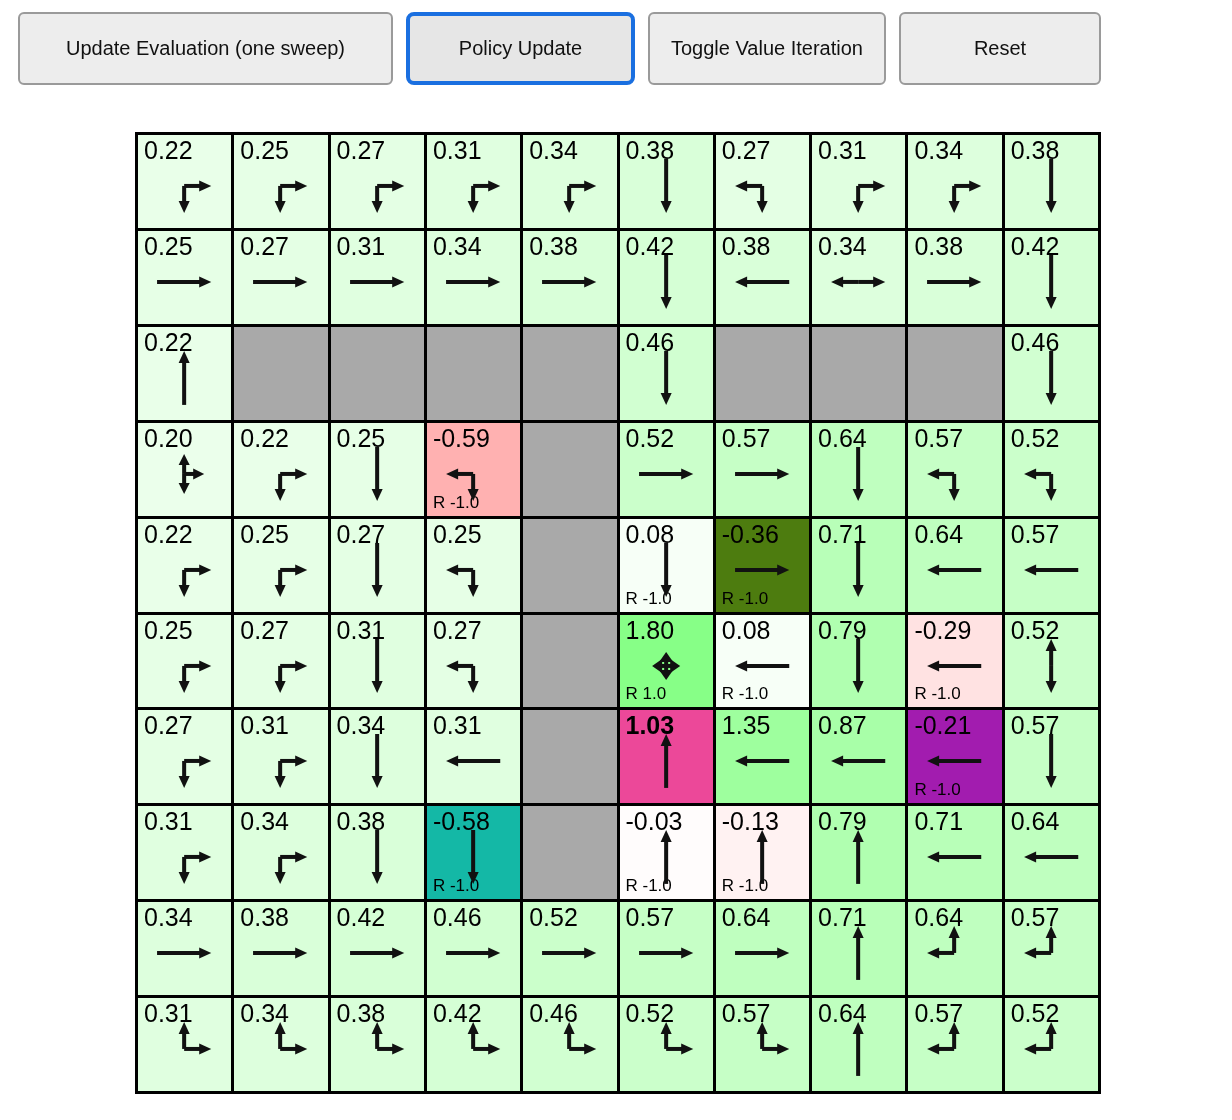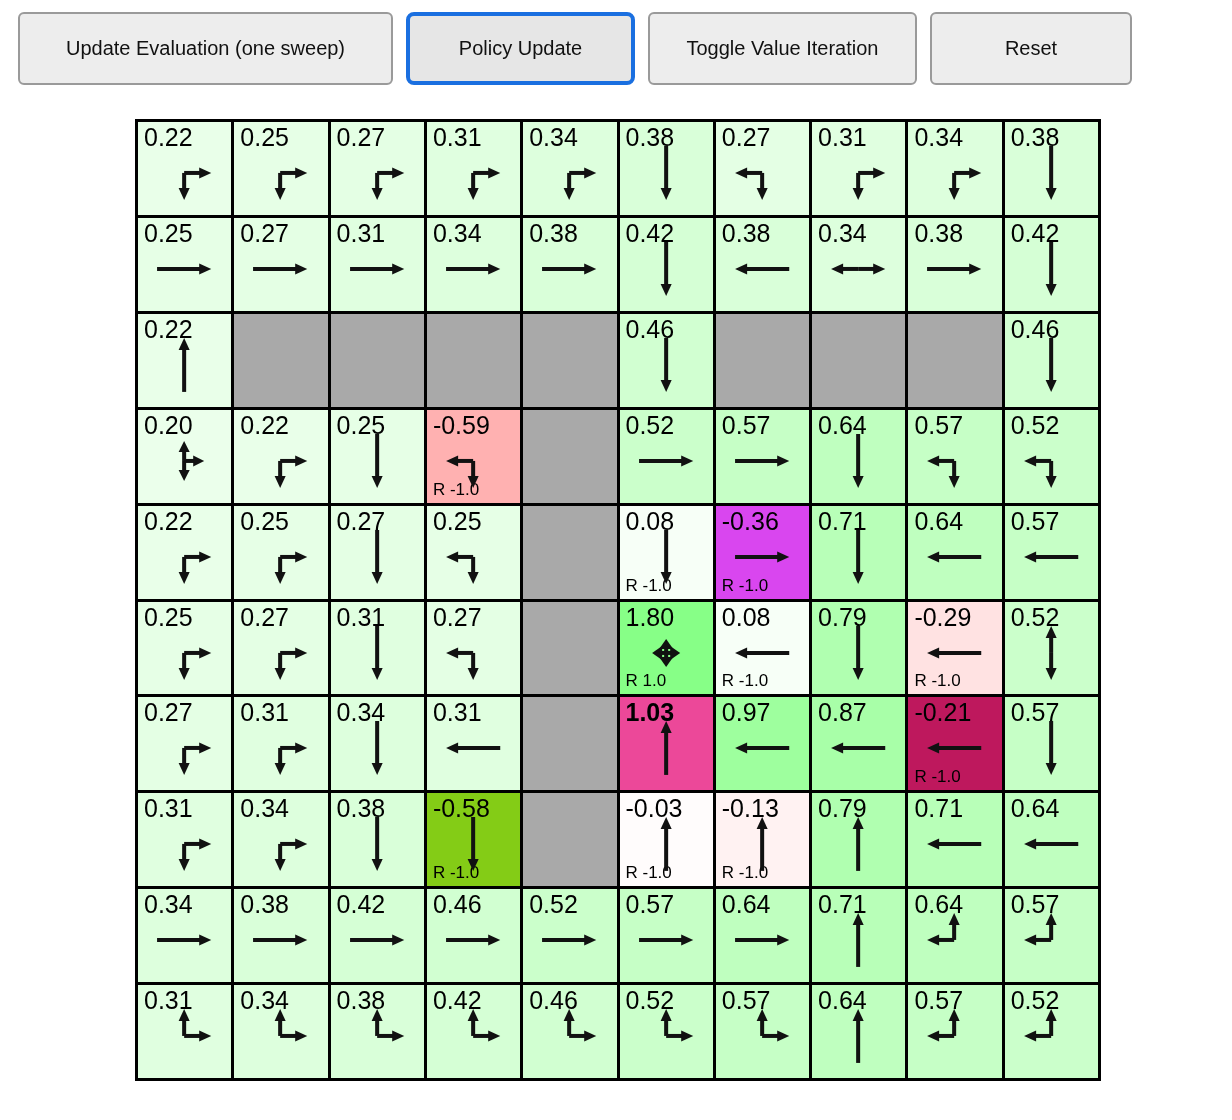--- a/index.html
+++ b/index.html
@@ -26,25 +26,25 @@
     cursor: pointer;
     padding: 0 10px;
   }
   .btn.active {
     border: 4px solid #1a6fe0;
     border-radius: 8px;
     background: #e6e6e6;
   }
   .b0 { width: 375px; }
   .b1 { width: 229px; }
-  .b2 { width: 269px; }
+  .b2 { width: 238px; }
   .b3 { width: 202px; }
 
   .grid {
-    position: absolute; left: 135px; top: 119px;
+    position: absolute; left: 135px; top: 132px;
     width: 966px; height: 962px;
     box-sizing: border-box;
     background: #000;
     padding: 3px;
     display: grid;
     grid-template-columns: repeat(10, 1fr);
     grid-template-rows: repeat(10, 1fr);
     gap: 3px;
   }
   .cell { position: relative; overflow: hidden; }
@@ -370,21 +370,21 @@
     </div>
     <div class="cell" style="background: rgb(169, 169, 169);"></div>
     <div class="cell" style="background: rgb(247, 255, 247);">
       <div class="val">0.08</div>
       <div class="reward">R -1.0</div>
       <svg viewBox="0 0 93 93" preserveAspectRatio="none">
         <line x1="46" y1="24" x2="46" y2="68" stroke="#111111" stroke-width="4"></line>
         <polygon points="46,78 40.5,66 51.5,66" fill="#111111"></polygon>
       </svg>
     </div>
-    <div class="cell" style="background: #d946ef;">
+    <div class="cell" style="background: #4d7c0f;">
       <div class="val">-0.36</div>
       <div class="reward">R -1.0</div>
       <svg viewBox="0 0 93 93" preserveAspectRatio="none">
         <line x1="19" y1="51" x2="63" y2="51" stroke="#111111" stroke-width="4"></line>
         <polygon points="73,51 61,56.5 61,45.5" fill="#111111"></polygon>
       </svg>
     </div>
     <div class="cell" style="background: rgb(184, 255, 184);">
       <div class="val">0.71</div>
       <svg viewBox="0 0 93 93" preserveAspectRatio="none">
@@ -521,34 +521,34 @@
     </div>
     <div class="cell" style="background: rgb(169, 169, 169);"></div>
     <div class="cell" style="background: #ec4899; font-weight: bold;">
       <div class="val">1.03</div>
       <svg viewBox="0 0 93 93" preserveAspectRatio="none">
         <line x1="46" y1="78" x2="46" y2="34" stroke="#111111" stroke-width="4"></line>
         <polygon points="46,24 51.5,36 40.5,36" fill="#111111"></polygon>
       </svg>
     </div>
     <div class="cell" style="background: rgb(158, 255, 158);">
-      <div class="val">0.97</div>
+      <div class="val">1.35</div>
       <svg viewBox="0 0 93 93" preserveAspectRatio="none">
         <line x1="73" y1="51" x2="29" y2="51" stroke="#111111" stroke-width="4"></line>
         <polygon points="19,51 31,45.5 31,56.5" fill="#111111"></polygon>
       </svg>
     </div>
     <div class="cell" style="background: rgb(168, 255, 168);">
       <div class="val">0.87</div>
       <svg viewBox="0 0 93 93" preserveAspectRatio="none">
         <line x1="73" y1="51" x2="29" y2="51" stroke="#111111" stroke-width="4"></line>
         <polygon points="19,51 31,45.5 31,56.5" fill="#111111"></polygon>
       </svg>
     </div>
-    <div class="cell" style="background: #be185d;">
+    <div class="cell" style="background: #a21caf;">
       <div class="val">-0.21</div>
       <div class="reward">R -1.0</div>
       <svg viewBox="0 0 93 93" preserveAspectRatio="none">
         <line x1="73" y1="51" x2="29" y2="51" stroke="#111111" stroke-width="4"></line>
         <polygon points="19,51 31,45.5 31,56.5" fill="#111111"></polygon>
       </svg>
     </div>
     <div class="cell" style="background: rgb(198, 255, 198);">
       <div class="val">0.57</div>
       <svg viewBox="0 0 93 93" preserveAspectRatio="none">
@@ -574,21 +574,21 @@
         <polygon points="46,78 40.5,66 51.5,66" fill="#111111"></polygon>
       </svg>
     </div>
     <div class="cell" style="background: rgb(217, 255, 217);">
       <div class="val">0.38</div>
       <svg viewBox="0 0 93 93" preserveAspectRatio="none">
         <line x1="46" y1="24" x2="46" y2="68" stroke="#111111" stroke-width="4"></line>
         <polygon points="46,78 40.5,66 51.5,66" fill="#111111"></polygon>
       </svg>
     </div>
-    <div class="cell" style="background: #84cc16;">
+    <div class="cell" style="background: #14b8a6;">
       <div class="val">-0.58</div>
       <div class="reward">R -1.0</div>
       <svg viewBox="0 0 93 93" preserveAspectRatio="none">
         <line x1="46" y1="24" x2="46" y2="68" stroke="#111111" stroke-width="4"></line>
         <polygon points="46,78 40.5,66 51.5,66" fill="#111111"></polygon>
       </svg>
     </div>
     <div class="cell" style="background: rgb(169, 169, 169);"></div>
     <div class="cell" style="background: rgb(255, 252, 252);">
       <div class="val">-0.03</div>

